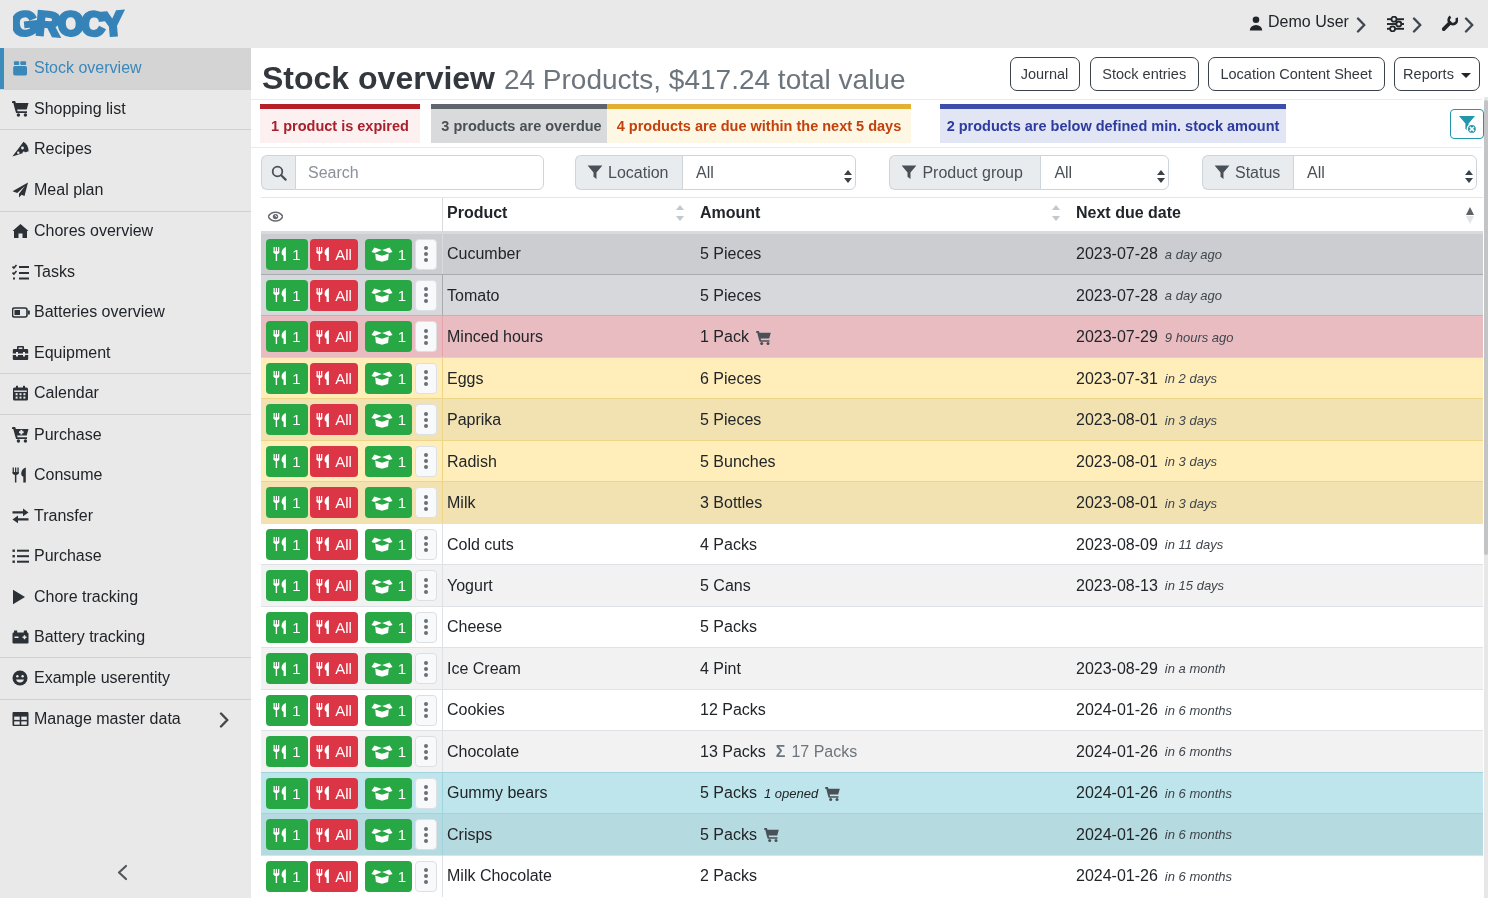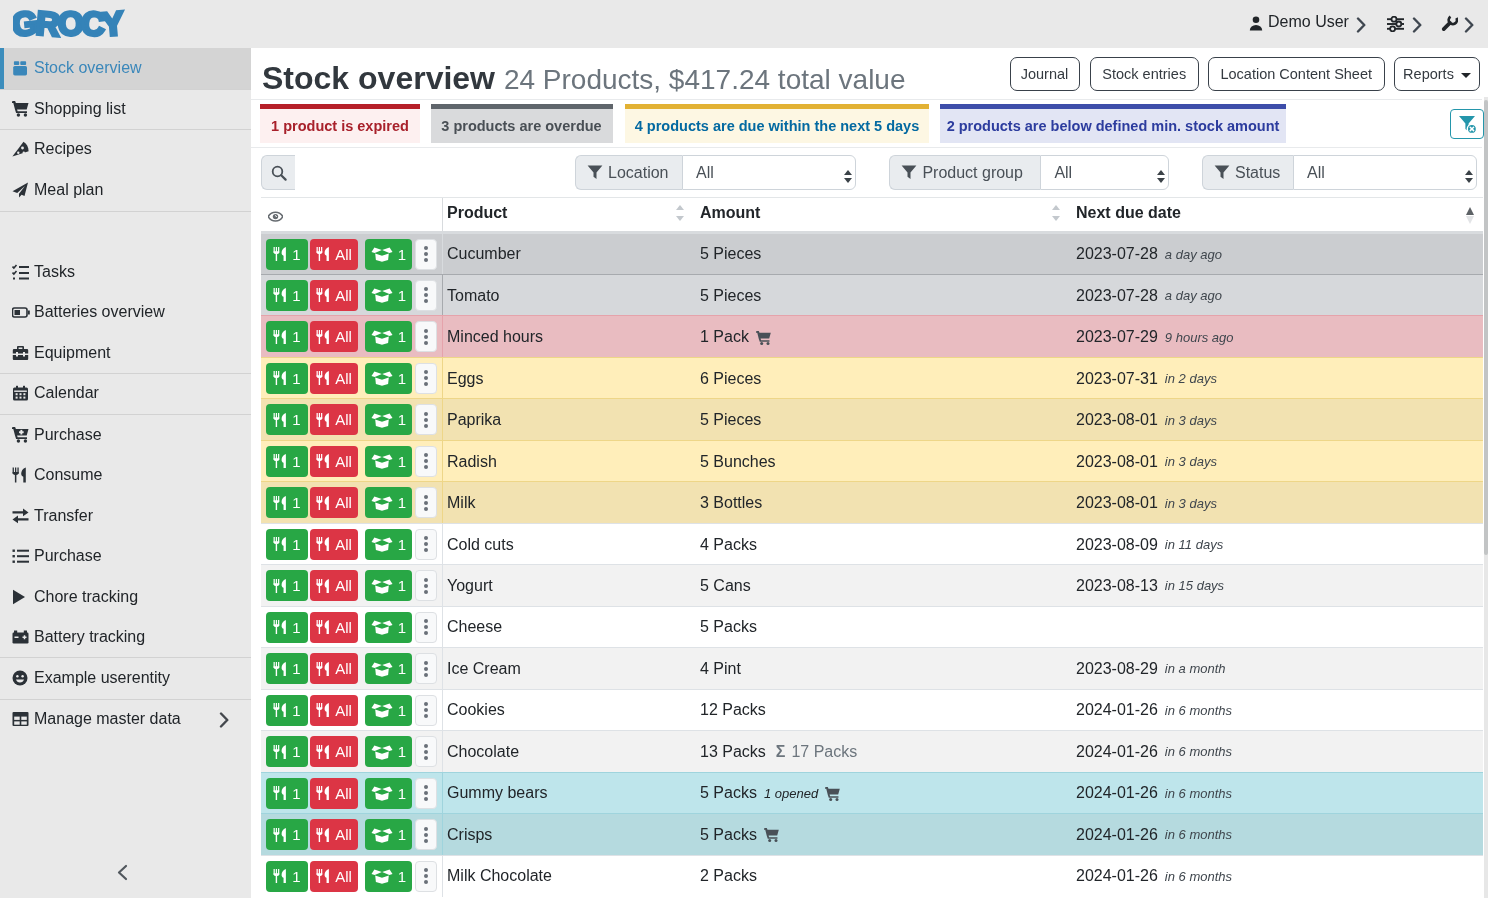--- a/index.html
+++ b/index.html
@@ -100,20 +100,28 @@
       <span>Recipes</span>
     </div>
 <div class="mi" style="top:121.5px">
       <span class="ic">
         <svg width="17" height="16" viewBox="0 0 17 16">
           <path d="M16 0.5 L0.5 9.2 L5.2 11 L13 4 L7 11.8 L7 15.5 L9.6 12.8 L12.5 14 Z" fill="#2b3137"></path>
         </svg>
       </span>
       <span>Meal plan</span>
     </div>
+<div class="mi" style="top:163px">
+      <span class="ic">
+        <svg width="17" height="16" viewBox="0 0 17 16">
+          <path d="M8.5 1 L16.5 8 L15 8 L15 15 L10.5 15 L10.5 10.5 L6.5 10.5 L6.5 15 L2 15 L2 8 L0.5 8 Z" fill="#2b3137"></path>
+        </svg>
+      </span>
+      <span>Chores overview</span>
+    </div>
 <div class="mi" style="top:203.5px">
       <span class="ic">
         <svg width="17" height="16" viewBox="0 0 17 16">
           <path d="M0.5 2.5 l1.4 1.6 2.6-3" stroke="#2b3137" stroke-width="1.6" fill="none"></path>
           <rect x="7" y="2" width="10" height="2" fill="#2b3137"></rect>
           <path d="M0.5 8.5 l1.4 1.6 2.6-3" stroke="#2b3137" stroke-width="1.6" fill="none"></path>
           <rect x="7" y="8" width="10" height="2" fill="#2b3137"></rect>
           <rect x="1" y="13.5" width="2" height="2" fill="#2b3137"></rect>
           <rect x="7" y="13.5" width="10" height="2" fill="#2b3137"></rect>
         </svg>
@@ -268,37 +276,38 @@
 </div>
 <div id="content">
 <div class="abs" style="left:11px;top:12px;font-size:32px;font-weight:600;color:#32383e;white-space:nowrap">Stock overview <span style="font-size:28px;font-weight:400;color:#6c757d">24 Products, $417.24 total value</span></div>
 <div class="btn-o" style="left:758.5px;width:70px">Journal</div>
 <div class="btn-o" style="left:838.5px;width:109.5px">Stock entries</div>
 <div class="btn-o" style="left:957px;width:176.5px">Location Content Sheet</div>
 <div class="btn-o" style="left:1143px;width:86px">Reports<span style="display:inline-block;width:0;height:0;border-left:5px solid transparent;border-right:5px solid transparent;border-top:5.5px solid #212529;margin-left:7px;position:relative;top:1px"></span></div>
 <div class="abs" style="left:0px;top:51px;width:1231px;height:1px;background:#e8eaec"></div>
 <div class="sbar" style="left:9px;width:160px;background:#fdf0f0;border-top-color:#b61f28;color:#a8212b">1 product is expired</div>
 <div class="sbar" style="left:179.5px;width:182px;background:#d9dadc;border-top-color:#5f656b;color:#494f55">3 products are overdue</div>
-<div class="sbar" style="left:374px;width:304px;background:#fdf7e3;border-top-color:#e2b133;color:#0369a1">4 products are due within the next 5 days</div>
+<div class="sbar" style="left:356px;width:304px;background:#fdf7e3;border-top-color:#e2b133;color:#c2410c">4 products are due within the next 5 days</div>
 <div class="sbar" style="left:689px;width:346px;background:#e2e5f4;border-top-color:#3d4da9;color:#2c3c9e">2 products are below defined min. stock amount</div>
 <div class="abs" style="left:1199px;top:61px;width:34px;height:30px;border:1px solid #2496ab;border-radius:4px;background:#fff;display:flex;align-items:center;justify-content:center">
       <svg width="19" height="19" viewBox="0 0 19 19">
         <path d="M1 1 H17 L10.6 8.6 V16.5 L7.4 14 V8.6 Z" fill="#2496ab"></path>
         <circle cx="13.9" cy="13.9" r="4.6" fill="#2496ab" stroke="#fff" stroke-width="1.4"></circle>
         <path d="M12.2 12.2 L15.6 15.6 M15.6 12.2 L12.2 15.6" stroke="#fff" stroke-width="1.5" stroke-linecap="round"></path>
       </svg>
     </div>
 <div class="abs" style="left:0px;top:99px;width:1231px;height:1px;background:#e8eaec"></div>
 <div class="fgrp" style="left:10px">
       <div class="addon" style="width:34px;padding-left:9px">
         <svg width="16" height="16" viewBox="0 0 16 16">
           <circle cx="6.5" cy="6.5" r="4.8" stroke="#495057" stroke-width="1.8" fill="none"></circle>
           <path d="M10.2 10.2 L14.6 14.6" stroke="#495057" stroke-width="2.2" stroke-linecap="round"></path>
         </svg>
       </div>
+      <div style="width:249px;background:#fff;border:1px solid #ced4da;border-radius:0 6px 6px 0;display:flex;align-items:center;color:#8a9199;font-size:16px;padding-left:12px">Search</div>
     </div>
 <div class="fgrp" style="left:324px">
       <div class="addon" style="width:107px">
         <svg width="16" height="15" viewBox="0 0 16 15">
           <path d="M0.6 0.6 H15.4 L9.5 7.6 V14 L6.5 11.7 V7.6 Z" fill="#495057"></path>
         </svg>
         <span style="margin-left:5px">Location</span>
       </div>
       <div class="sel" style="width:174px">
         <span style="margin-left:13px">All</span>

